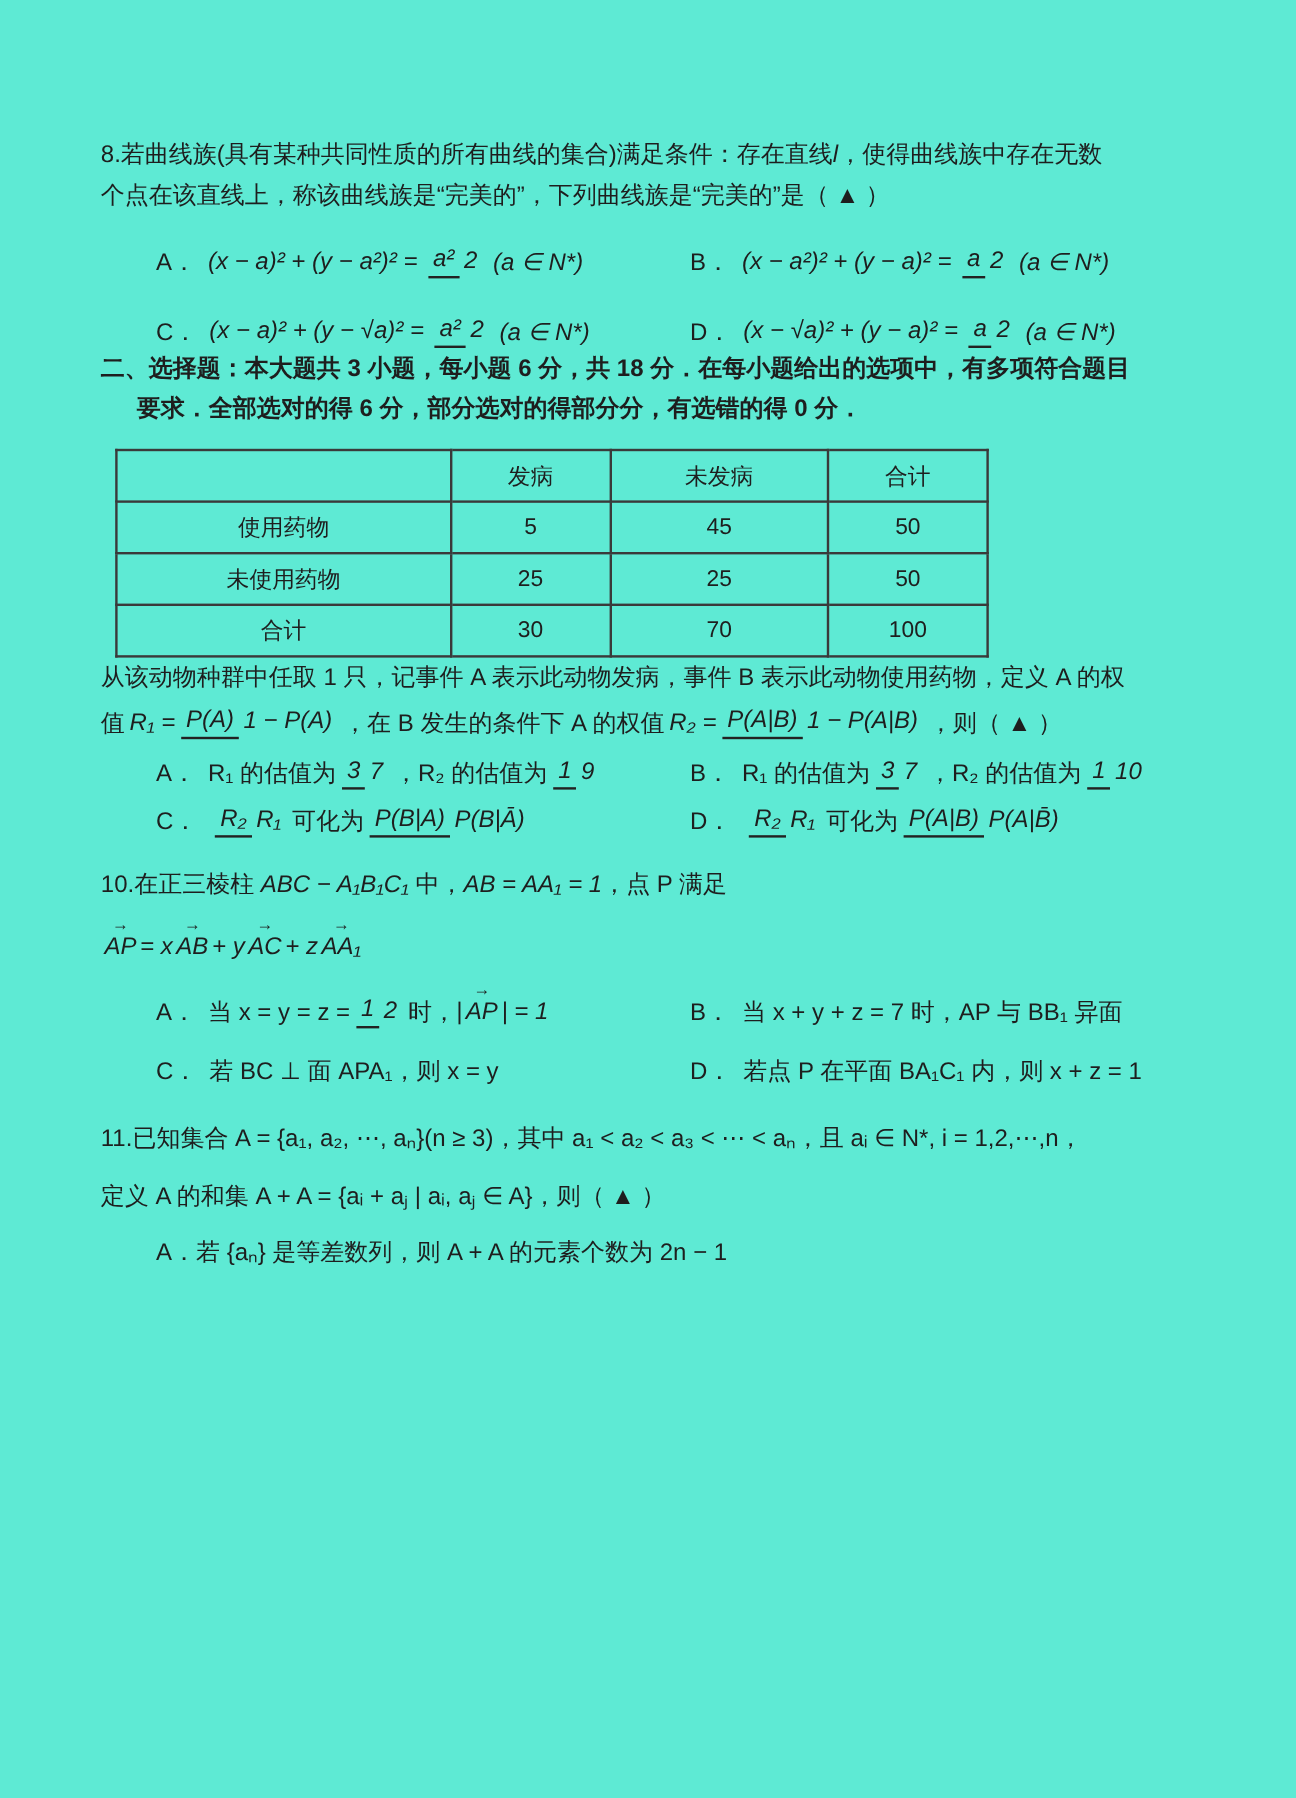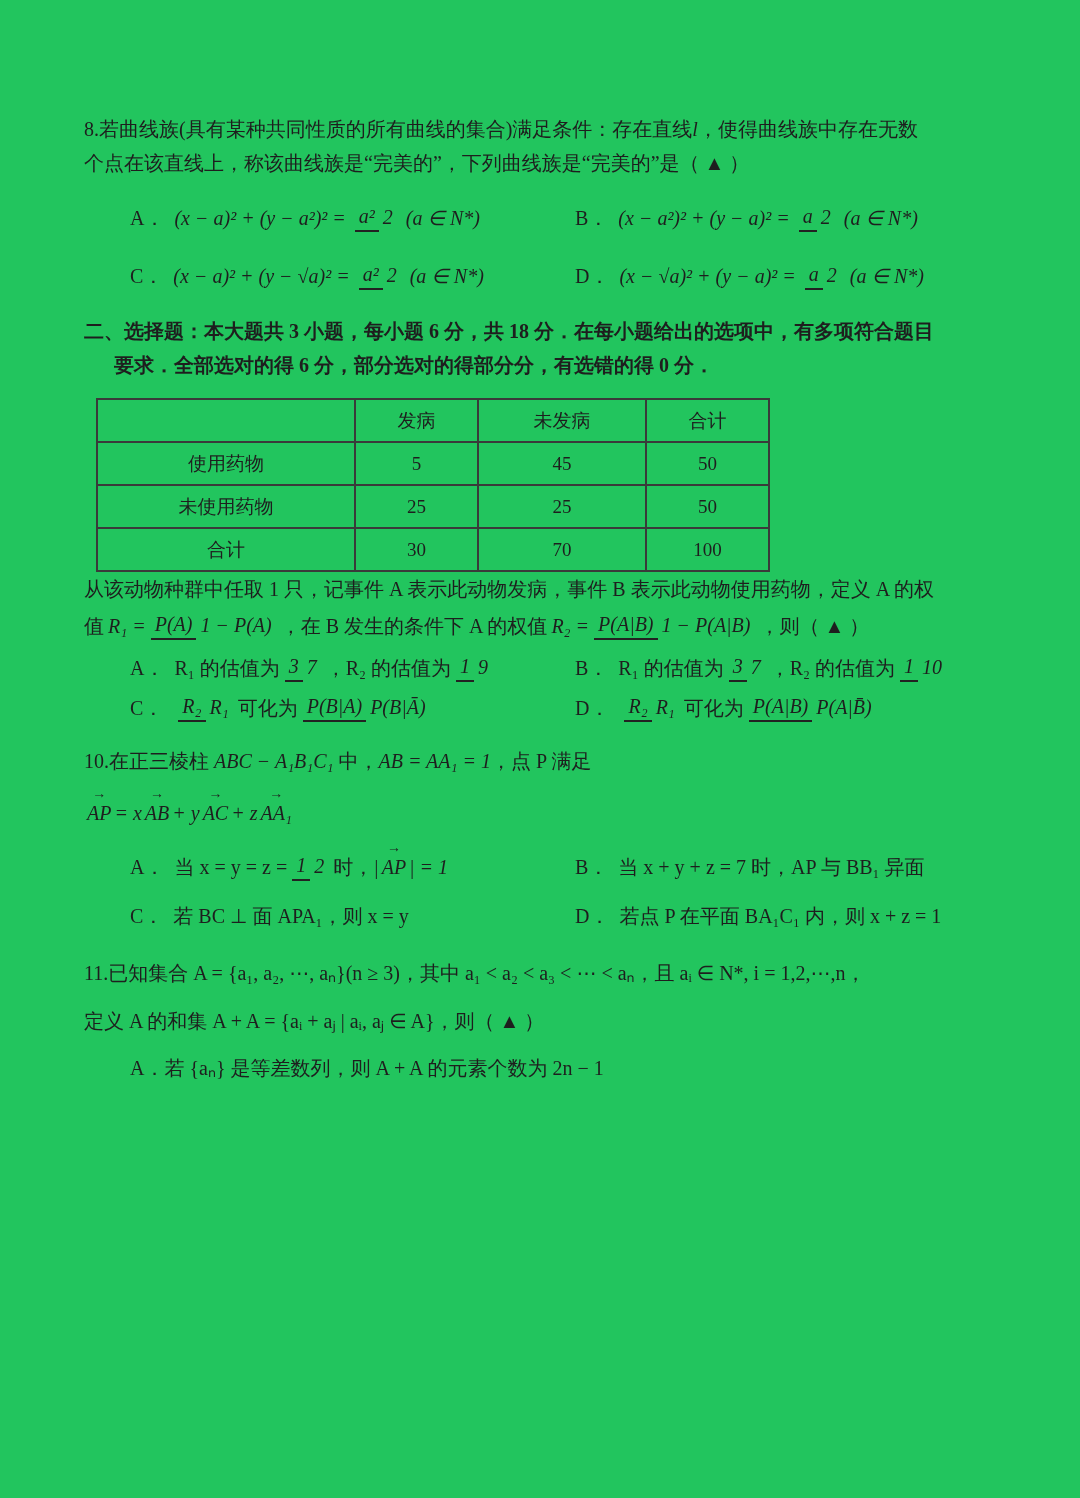--- a/index.html
+++ b/index.html
@@ -1,23 +1,23 @@
 <!DOCTYPE html>
 <html><head>
 <meta charset="utf-8">
 <style>
   html,body{margin:0;padding:0;background:#ffffff;}
   .page{
     position:relative;
     width:1080px;
     min-height:1498px;
     margin:0 auto;
-    background:#22c55e;
+    background:#5eead4;
     color:#1e1e1e;
-    font-family:Liberation Serif, serif;
+    font-family:Liberation Sans, sans-serif;
     font-size:20px;
     box-sizing:border-box;
     padding:112px 76px 30px 84px;
   }
   .line{margin:0;line-height:34px;white-space:nowrap;}
   .math{font-style:italic;}
   .bold{font-weight:bold;}
   .indent2{padding-left:30px;}
   
   .frac{
@@ -35,34 +35,34 @@
   }
   
   .opt-row{display:flex;align-items:center;}
   .opt{display:flex;align-items:center;white-space:nowrap;}
   .opt-left{margin-left:46px;flex:0 0 445px;}
   .opt-right{flex:1;}
   .opt .lbl{margin-right:10px;}
   .mr4{margin-right:4px;} .ml4{margin-left:4px;}
   
   table.stats{
-    border-collapse:collapse;margin:8px 0 0 12px;width:674px;
+    border-collapse:collapse;margin:8px 0 0 12px;width:728px;
     text-align:center;font-size:19px;
   }
   table.stats td,table.stats th{
     border:2px solid #3a3a3a;height:41px;font-weight:normal;padding:0 6px;
   }
   .footer{
     margin-top:30px;text-align:center;font-size:17px;letter-spacing:3px;
     color:#222;
   }
   
   .q8-opts1{margin-top:18px;padding-top:6px;}
   .q8-opts2{margin-top:24px;padding-top:6px;}
-  .sec2{margin-top:24px;}
+  .sec2{}
   .q9-stem{margin-top:16px;}
   .q9-para1{margin-top:0;}
   .q9-para2{margin-top:6px;display:flex;align-items:center;white-space:nowrap;}
   .q9-opts1{margin-top:10px;padding-top:4px;}
   .q9-opts2{margin-top:12px;}
   .q10-stem1{margin-top:22px;}
   .q10-stem2{margin-top:8px;padding-top:16px;display:flex;align-items:center;white-space:nowrap;}
   .q10-opts1{margin-top:14px;padding-top:14px;}
   .q10-opts2{margin-top:22px;}
   .q11-stem1{margin-top:26px;}

